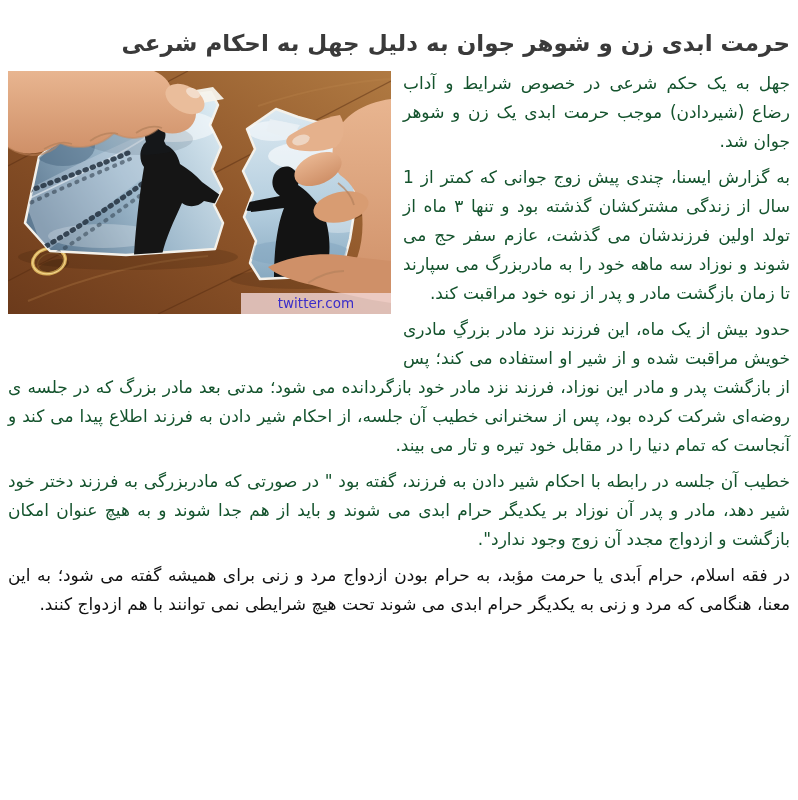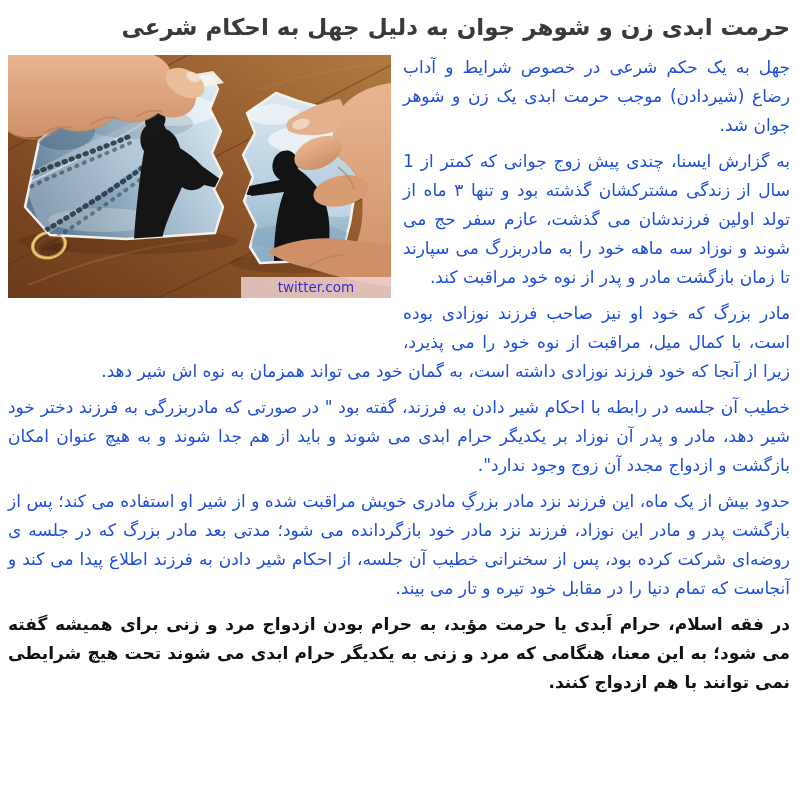--- a/index.html
+++ b/index.html
@@ -1,30 +1,30 @@
 <!DOCTYPE html>
 <html lang="fa" dir="rtl"><head>
 <meta charset="utf-8">
 <style>
   html,body{margin:0;padding:0;background:#ffffff;}
   .page{
     width:798px;height:800px;box-sizing:border-box;
-    padding:0 8px;direction:rtl;overflow:hidden;
+    padding:16px 8px;direction:rtl;overflow:hidden;
     font-family:"DejaVu Sans",sans-serif;background:#ffffff;
   }
   h1.headline{
     margin:10px 0 9px;text-align:right;
     font-family:"DejaVu Sans",sans-serif;
     font-weight:bold;font-size:23px;line-height:34px;color:#3a3a3a;
   }
   .article p{
     margin:0 0 7px;text-align:justify;direction:rtl;
-    font-size:17px;line-height:29px;color:#1d4ed8;
+    font-size:17px;line-height:29px;color:#14532d;
   }
-  .article p.emphasis{font-weight:bold;color:#111;}
+  .article p.emphasis{font-weight:normal;color:#111;}
   figure.photo{
     float:left;width:383px;height:243px;margin:2px 12px 32px 0;
     position:relative;padding:0;background:#fdba74;
   }
   figure.photo svg{display:block;width:383px;height:243px;}
   .watermark{
     position:absolute;right:0;bottom:0;width:150px;height:21px;
     line-height:21px;text-align:center;direction:ltr;
     background:rgba(243,216,216,0.8);
     color:#3b2dc9;font-size:13.5px;font-family:"DejaVu Sans",sans-serif;
@@ -157,19 +157,18 @@
             <path d="M300,212 C312,204 324,200 336,200"></path>
             <path d="M330,112 C338,118 344,126 346,134"></path>
           </g>
         </g>
       </svg>
       <span class="watermark">twitter.com</span>
     </figure>
 
     <p>جهل به یک حکم شرعی در خصوص شرایط و آداب رضاع (شیردادن) موجب حرمت ابدی یک زن و شوهر جوان شد.</p>
     <p>به گزارش ایسنا، چندی پیش زوج جوانی که کمتر از 1 سال از زندگی مشترکشان گذشته بود و تنها ۳ ماه از تولد اولین فرزندشان می گذشت، عازم سفر حج می شوند و نوزاد سه ماهه خود را به مادربزرگ می سپارند تا زمان بازگشت مادر و پدر از نوه خود مراقبت کند.</p>
-    <p>مادر بزرگ که خود او نیز صاحب فرزند نوزادی بوده است، با کمال میل، مراقبت از نوه خود را می پذیرد، زیرا از آنجا که خود فرزند نوزادی داشته است، به گمان خود می تواند همزمان به نوه اش شیر دهد.</p>
+    <p>حدود بیش از یک ماه، این فرزند نزد مادر بزرگِ مادری خویش مراقبت شده و از شیر او استفاده می کند؛ پس از بازگشت پدر و مادر این نوزاد، فرزند نزد مادر خود بازگردانده می شود؛ مدتی بعد مادر بزرگ که در جلسه ی روضه‌ای شرکت کرده بود، پس از سخنرانی خطیب آن جلسه، از احکام شیر دادن به فرزند اطلاع پیدا می کند و آنجاست که تمام دنیا را در مقابل خود تیره و تار می بیند.</p>
     <p>خطیب آن جلسه در رابطه با احکام شیر دادن به فرزند، گفته بود " در صورتی که مادربزرگی به فرزند دختر خود شیر دهد، مادر و پدر آن نوزاد بر یکدیگر حرام ابدی می شوند و باید از هم جدا شوند و به هیچ عنوان امکان بازگشت و ازدواج مجدد آن زوج وجود ندارد".</p>
-    <p>حدود بیش از یک ماه، این فرزند نزد مادر بزرگِ مادری خویش مراقبت شده و از شیر او استفاده می کند؛ پس از بازگشت پدر و مادر این نوزاد، فرزند نزد مادر خود بازگردانده می شود؛ مدتی بعد مادر بزرگ که در جلسه ی روضه‌ای شرکت کرده بود، پس از سخنرانی خطیب آن جلسه، از احکام شیر دادن به فرزند اطلاع پیدا می کند و آنجاست که تمام دنیا را در مقابل خود تیره و تار می بیند.</p>
     <p class="emphasis">در فقه اسلام، حرام اَبدی یا حرمت مؤبد، به حرام بودن ازدواج مرد و زنی برای همیشه گفته می شود؛ به این معنا، هنگامی که مرد و زنی به یکدیگر حرام ابدی می شوند تحت هیچ شرایطی نمی توانند با هم ازدواج کنند.</p>
 
   </div>
 </div>
 
 </body></html>

